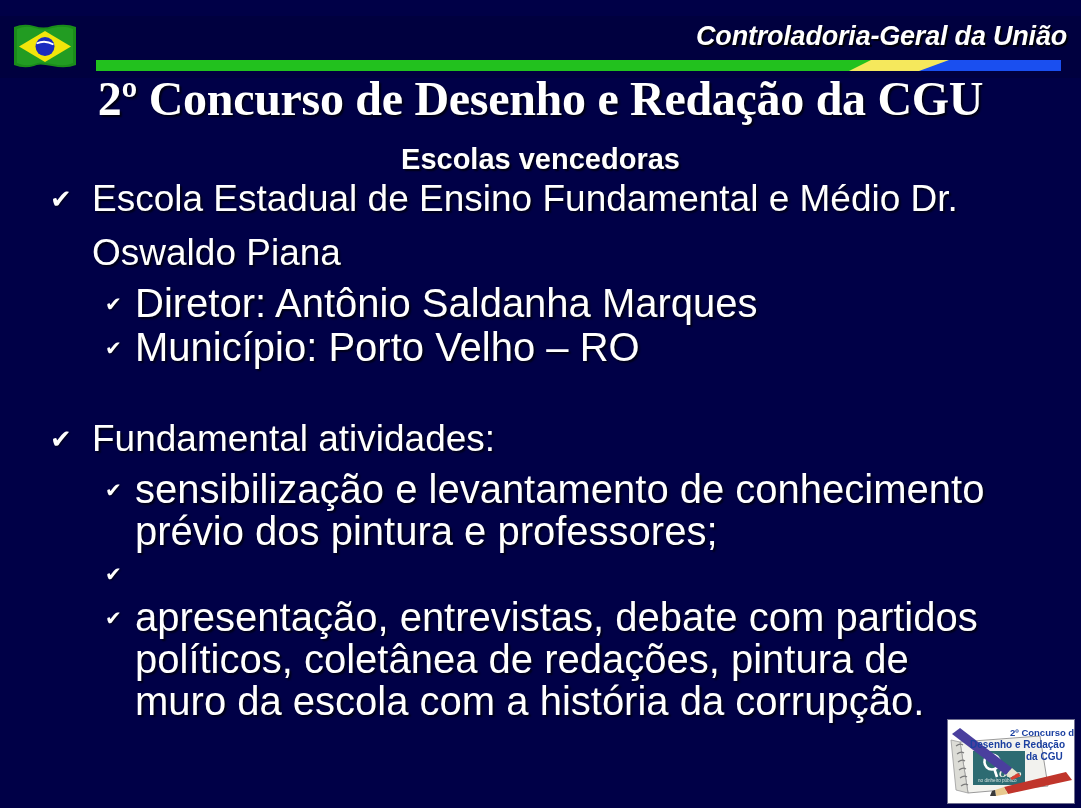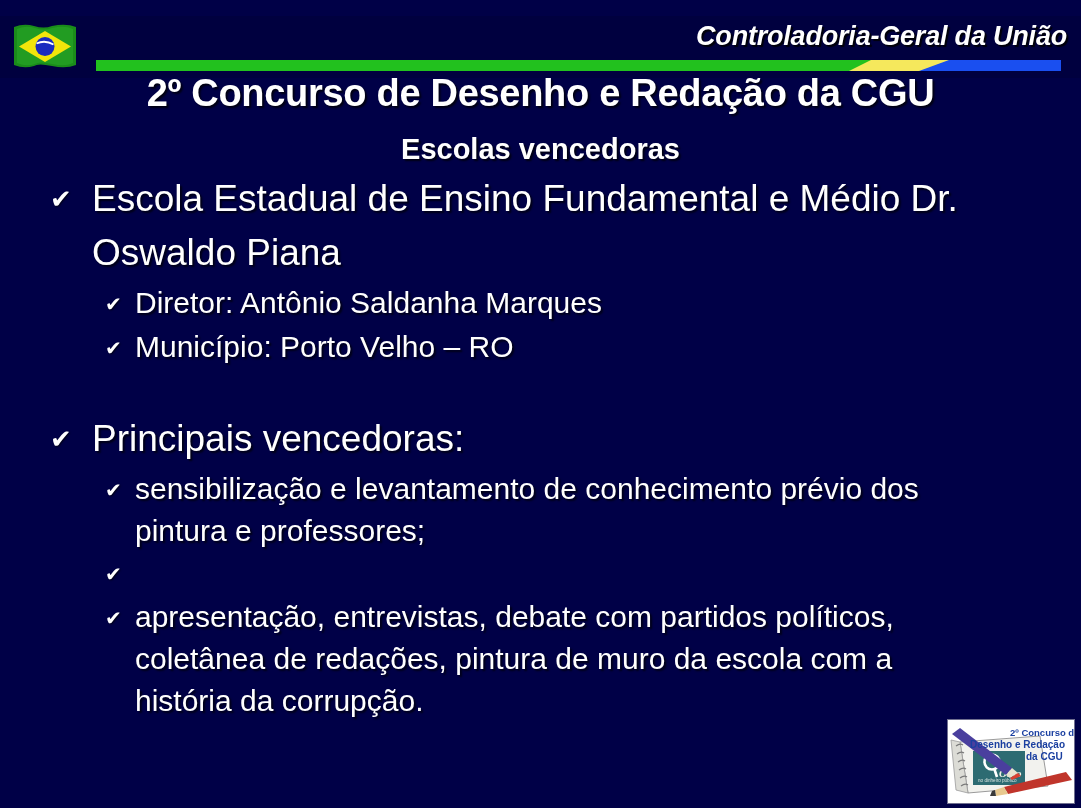--- a/index.html
+++ b/index.html
@@ -62,26 +62,27 @@
 
   
   .title-block {
     position: absolute;
     left: 0;
     top: 74px;
     width: 1081px;
     text-align: center;
   }
   .slide-title {
-    font-size: 38px;
+    font-size: 48px;
     font-weight: bold;
     color: #ffffff;
     line-height: 1.05;
     letter-spacing: -0.3px;
     text-shadow: 2px 2px 2px rgba(0,0,0,0.75);
+    font-family: Liberation Serif, serif;
   }
   .slide-subtitle {
     margin-top: 20px;
     font-size: 29px;
     font-weight: bold;
     color: #ffffff;
     line-height: 1.05;
     text-shadow: 2px 2px 2px rgba(0,0,0,0.75);
   }
 
@@ -126,21 +127,21 @@
   .l2-check {
     flex: 0 0 auto;
     width: 30px;
     font-size: 20px;
     color: #ffffff;
     line-height: 44px;
     text-shadow: 1px 1px 2px rgba(0,0,0,0.7);
   }
   .l2-text {
     flex: 1 1 auto;
-    font-size: 30px;
+    font-size: 40px;
     color: #ffffff;
     line-height: 42px;
     max-width: 855px;
     text-shadow: 2px 2px 2px rgba(0,0,0,0.7);
   }
   .gap { height: 42px; }
 
   
   .corner-logo {
     position: absolute;
@@ -210,21 +211,21 @@
         <span class="l2-text">Município: Porto Velho – RO</span>
       </div>
     </div>
   </div>
 
   <div class="gap"></div>
 
   <div class="l1-item">
     <div class="l1-row">
       <span class="l1-check">✔</span>
-      <span class="l1-text">Principais vencedoras:</span>
+      <span class="l1-text">Fundamental atividades:</span>
     </div>
     <div class="l2-list">
       <div class="l2-row">
         <span class="l2-check">✔</span>
         <span class="l2-text">sensibilização e levantamento de conhecimento prévio dos pintura e professores;</span>
       </div>
       <div class="l2-row">
         <span class="l2-check">✔</span>
       </div>
       <div class="l2-row">

